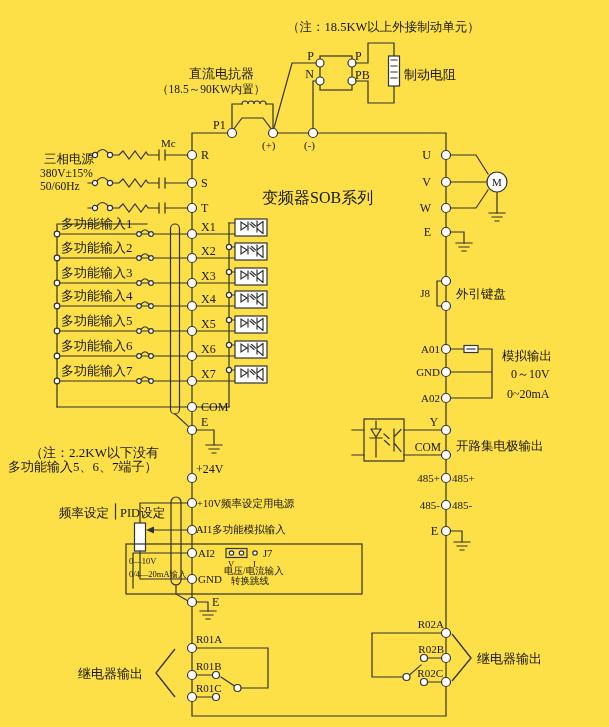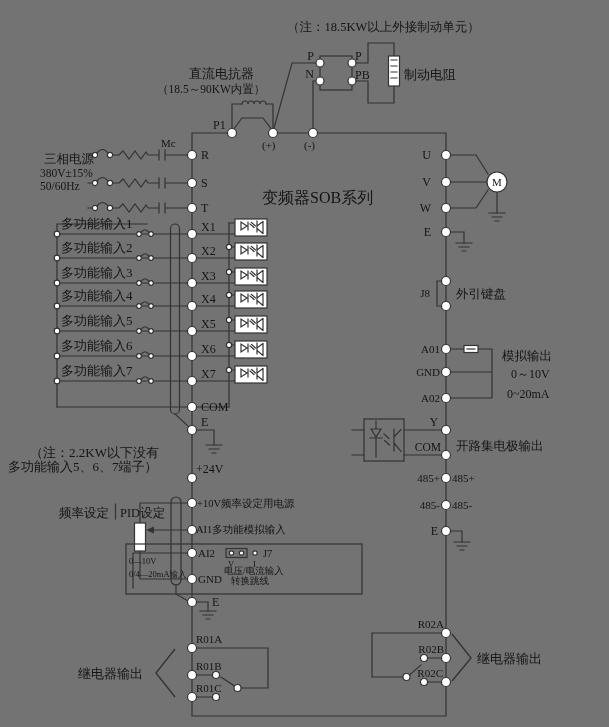--- a/index.html
+++ b/index.html
@@ -1,16 +1,16 @@
 <!DOCTYPE html>
 <html><head>
 <meta charset="utf-8">
 <style>
   html,body{margin:0;padding:0;background:#e8e8e8;}
-  .canvas{width:609px;height:727px;background:#737373;position:relative;margin:0 auto;overflow:hidden;}
+  .canvas{width:609px;height:727px;background:#fde047;position:relative;margin:0 auto;overflow:hidden;}
   svg{display:block;}
   .w{stroke:#333;stroke-width:1.2;fill:none;stroke-linecap:square;}
   .w2{stroke:#333;stroke-width:1.3;fill:none;stroke-linejoin:round;}
   .c{fill:#fff;stroke:#333;stroke-width:1.2;}
   .box{fill:none;stroke:#333;stroke-width:1.2;}
   text{font-family:"Liberation Serif","DejaVu Serif",serif;fill:#151515;}
   .f8{font-size:8.5px;} .f9{font-size:9.5px;} .f10{font-size:10.5px;}
   .f11{font-size:11px;} .f115{font-size:11.5px;} .f12{font-size:12px;}
   .f125{font-size:12.5px;} .f13{font-size:13px;} .f16{font-size:16px;}
   .end{text-anchor:end;} .mid{text-anchor:middle;}

